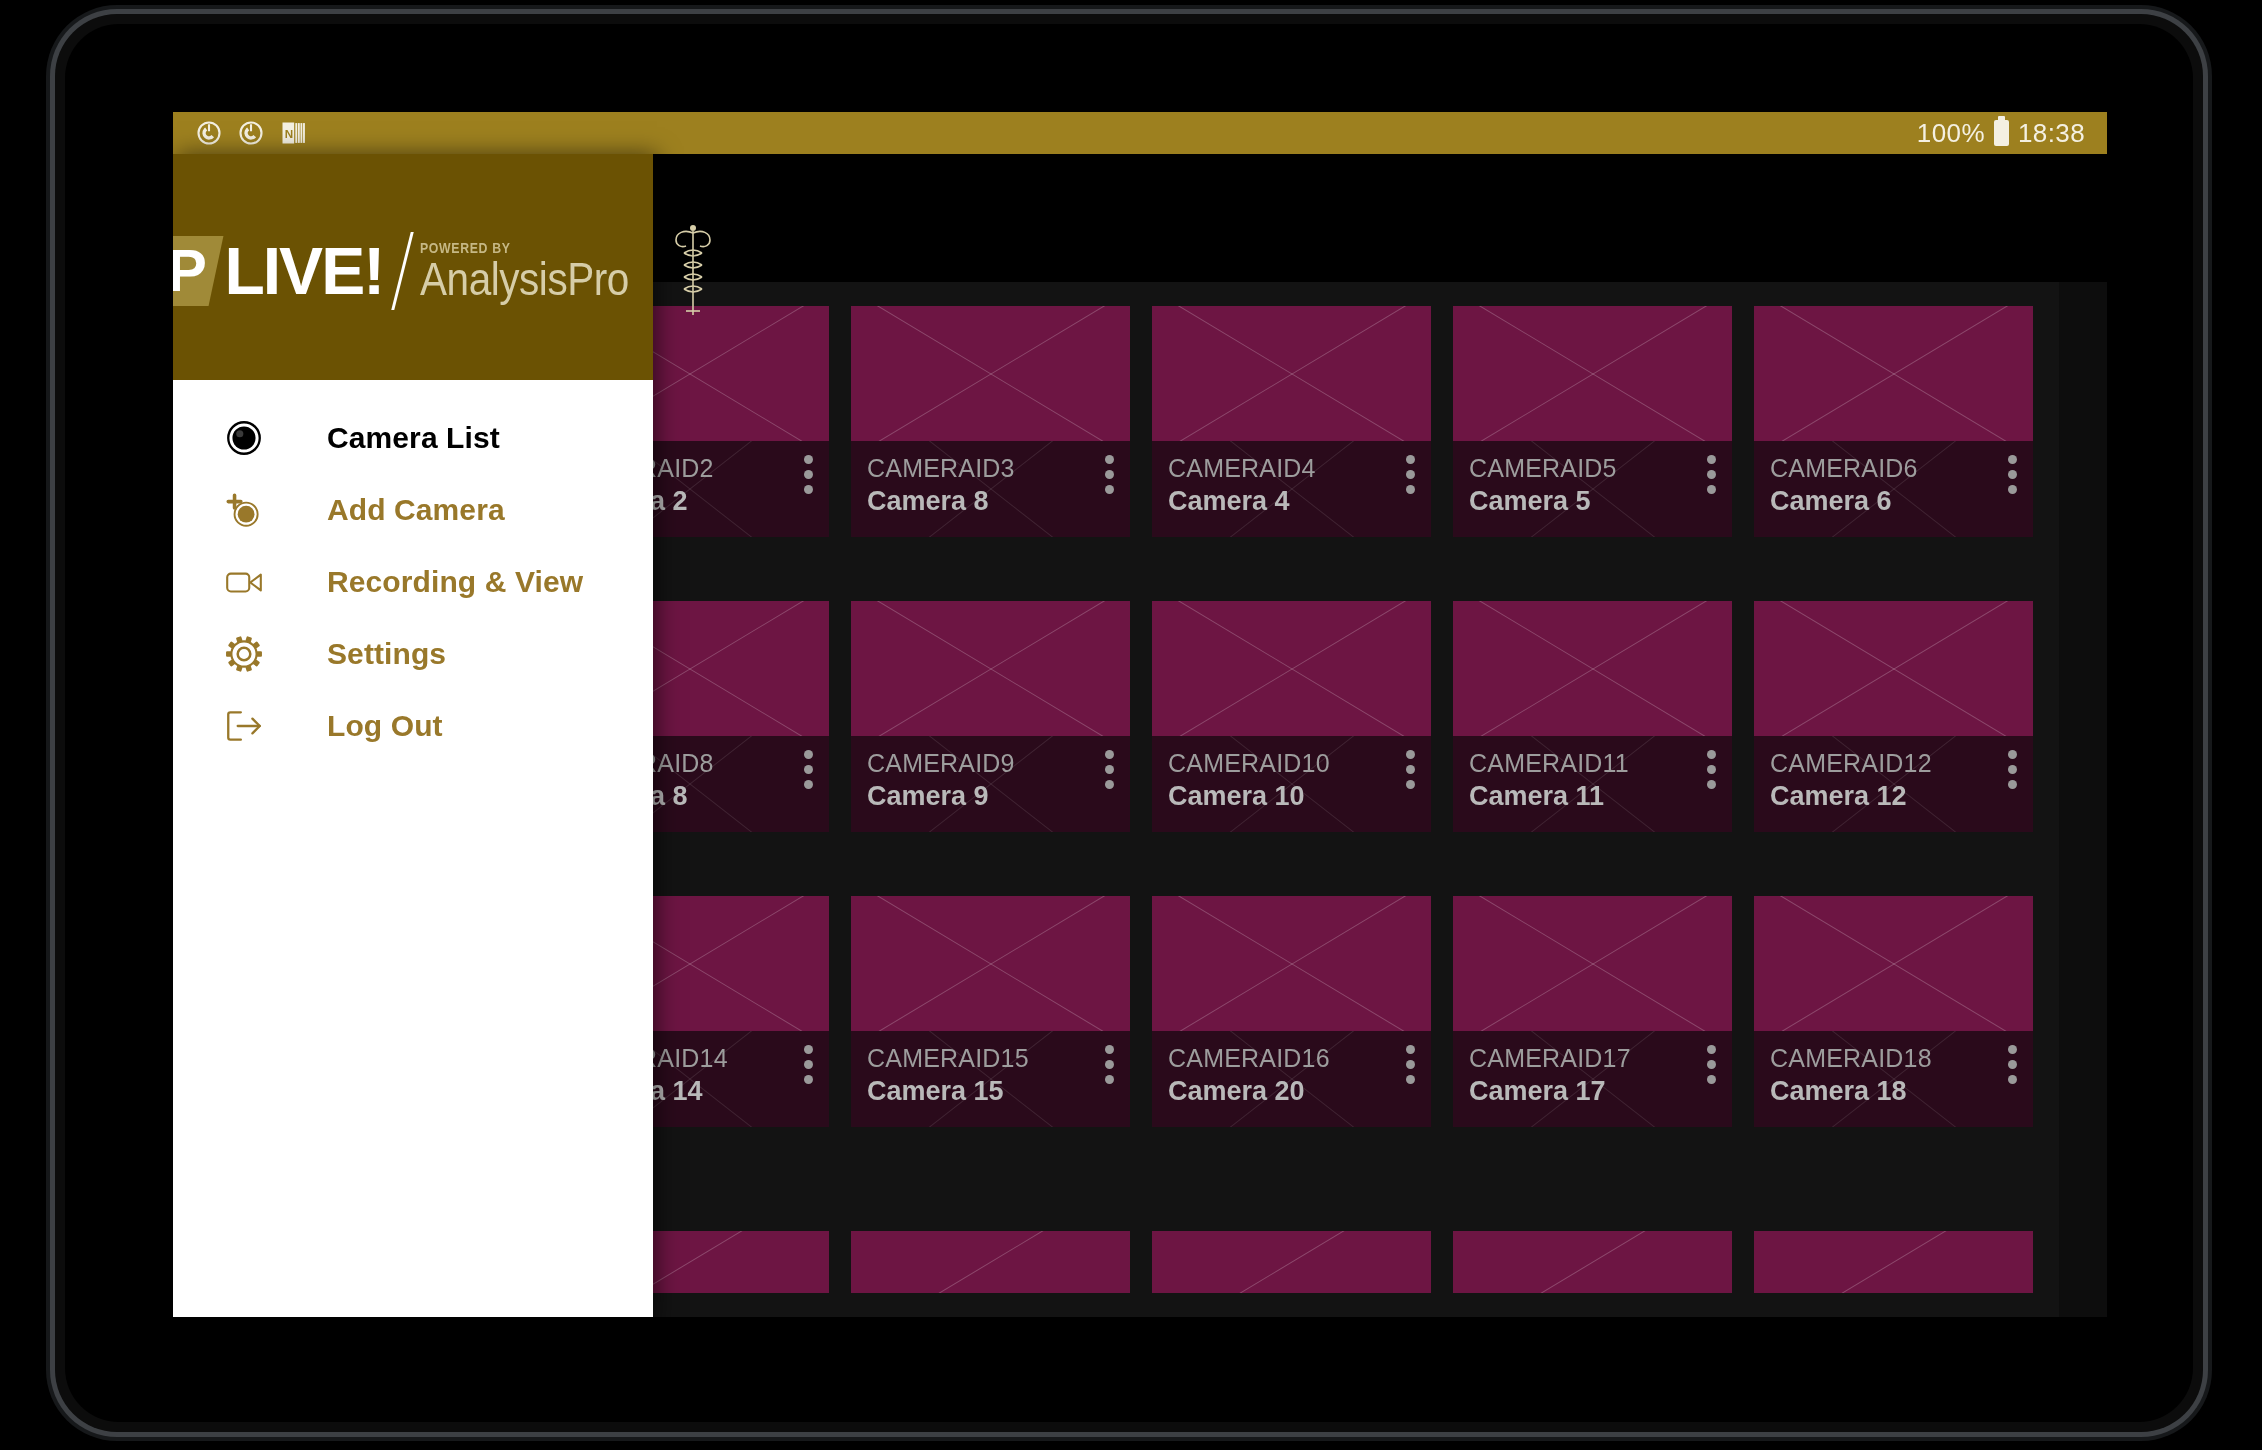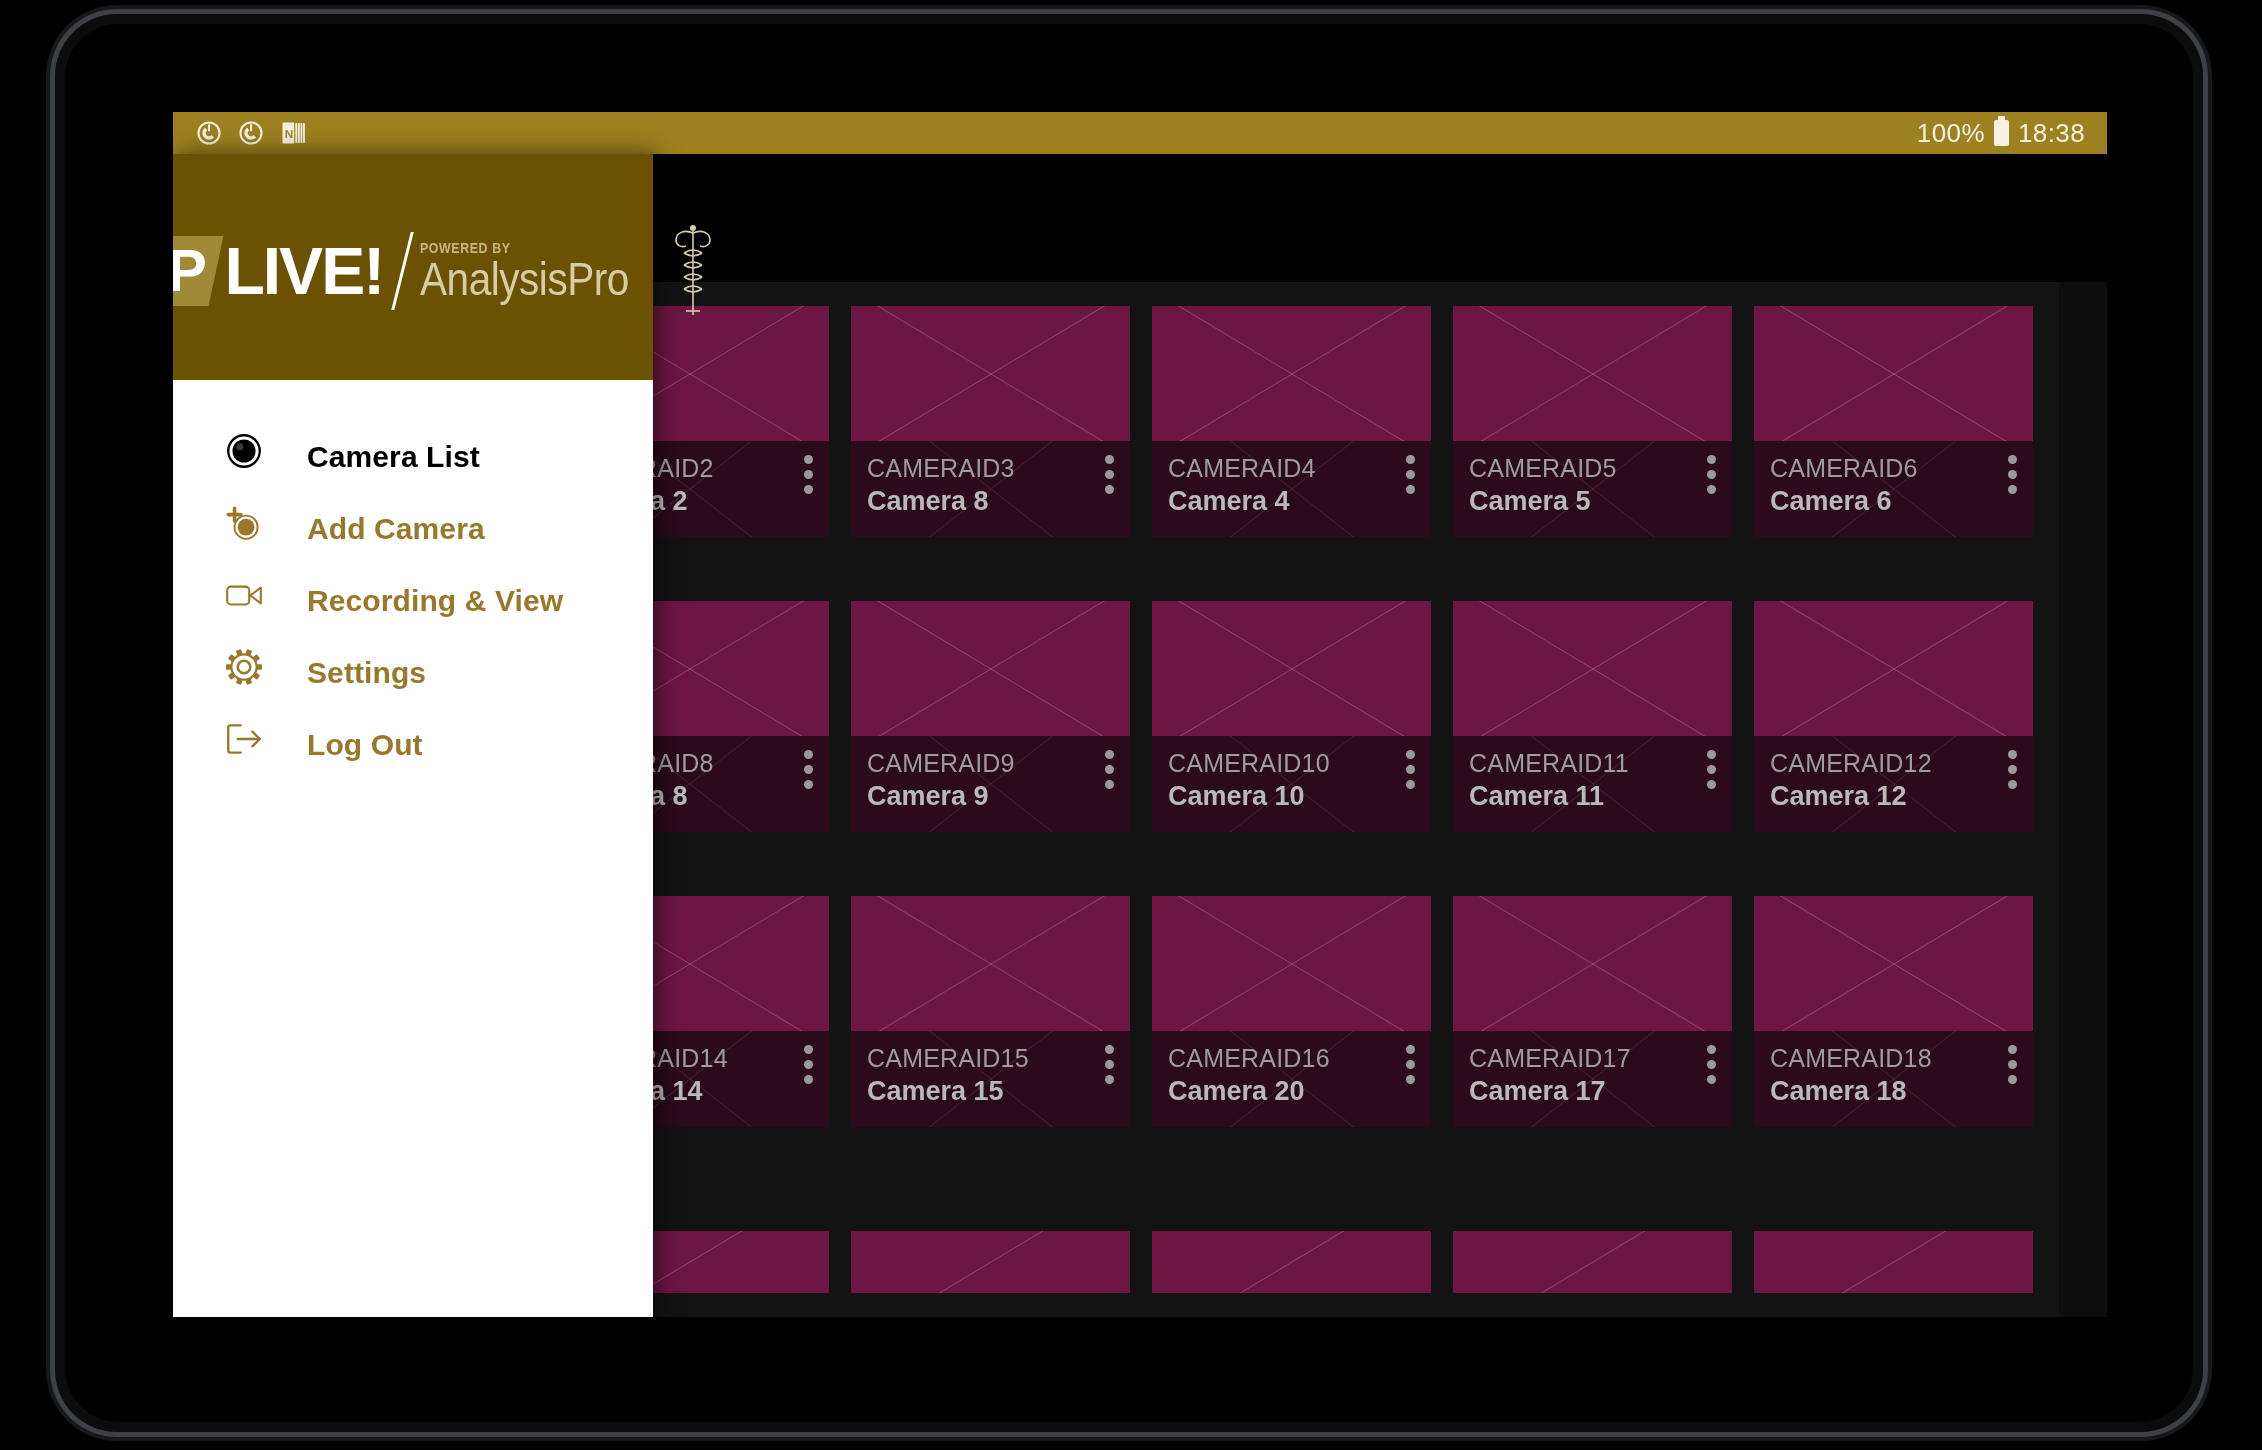--- a/index.html
+++ b/index.html
@@ -295,24 +295,25 @@
   .logo-caduceus {
     margin-left: 12px;
     width: 46px; height: 96px;
   }
 
   #drawer-menu {
     padding-top: 22px;
   }
   .menu-item {
     display: flex;
-    align-items: flex-end;
+    align-items: center;
     height: 72px;
     padding-left: 48px;
     cursor: pointer;
+    gap: 20px;
   }
   .menu-icon {
     width: 46px;
     height: 46px;
     display: flex;
     align-items: center;
     justify-content: center;
     flex: none;
   }
   .menu-label {

